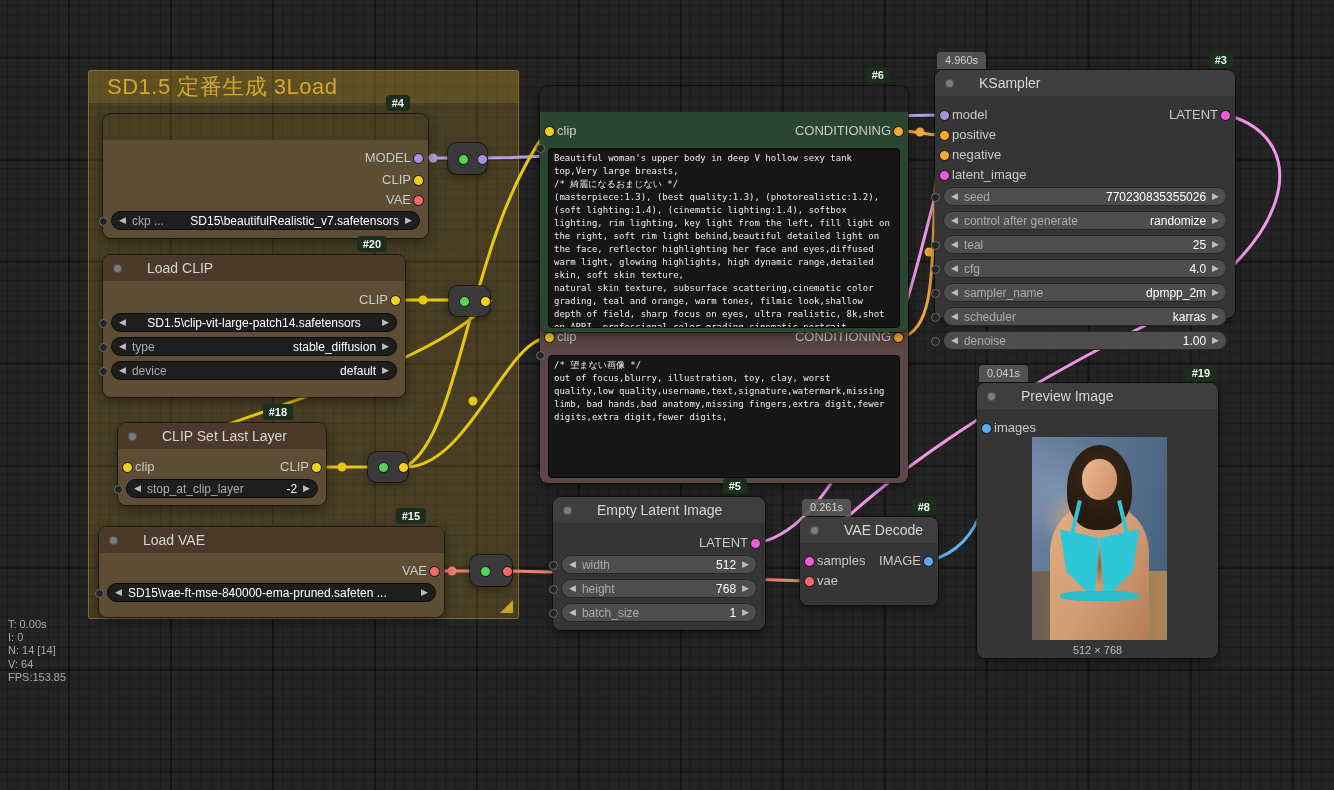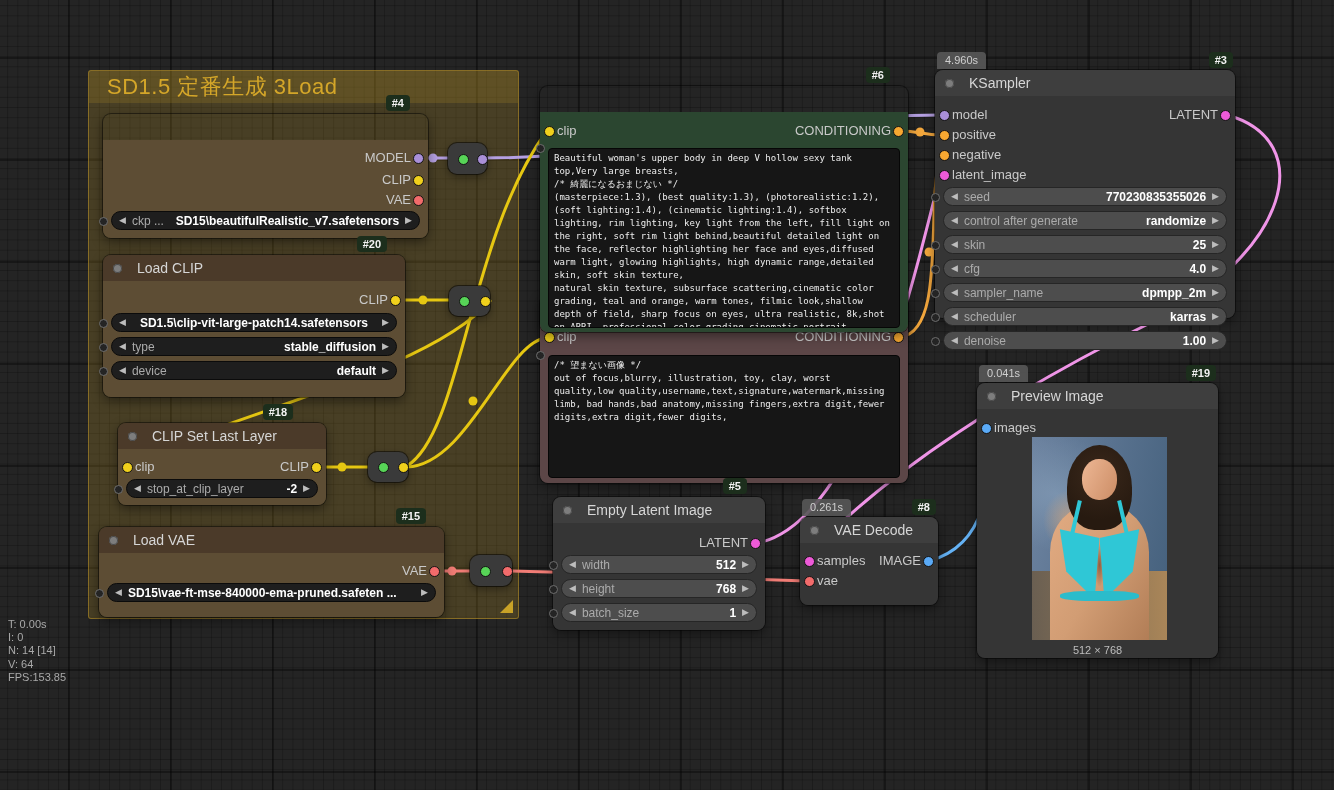--- a/index.html
+++ b/index.html
@@ -23,40 +23,40 @@
   .group-resize{position:absolute;right:5px;bottom:5px;width:0;height:0;
     border-left:13px solid transparent;border-bottom:13px solid #c9a227;}
   
   .wires{position:absolute;left:0;top:0;z-index:2;}
   .wires path{fill:none;stroke-width:3;stroke-linecap:round;}
   
   .node{position:absolute;z-index:3;border-radius:8px;
     box-shadow:0 0 0 1px rgba(0,0,0,.45), 0 4px 12px rgba(0,0,0,.45);
     font-size:12px;color:#c9c9c9;}
   .titlebar{position:absolute;left:0;top:0;right:0;height:26px;border-radius:8px 8px 0 0;
-    display:flex;align-items:center;gap:15px;padding:0 10px;}
+    display:flex;align-items:center;gap:25px;padding:0 10px;}
   .tdot{width:9px;height:9px;border-radius:50%;background:#7d7d7d;box-shadow:inset 0 0 0 1px #4a4a4a;flex:none;}
   .ntitle{font-size:14px;color:#d6d6d6;white-space:nowrap;}
   .body{position:absolute;left:0;top:26px;right:0;bottom:0;border-radius:0 0 8px 8px;}
   .n-brown .titlebar{background:#4b3a29}.n-brown .body{background:#5d4d34}
   .n-green .titlebar{background:#22391f}.n-green .body{background:#2b4630}
   .n-maroon .titlebar{background:#523a3b}.n-maroon .body{background:#5c4647}
   .n-gray  .titlebar{background:#3e3e3e}.n-gray  .body{background:#353535}
   .port{position:absolute;width:9px;height:9px;border-radius:50%;border:1px solid #141414;z-index:4;}
   .c-model{background:#a98fd8}.c-clip{background:#f0d01c}.c-vae{background:#f26b6b}
   .c-latent{background:#ee5ad8}.c-cond{background:#f7a831}.c-image{background:#5aaaf7}.c-green{background:#57d457}
   .ilabel{position:absolute;left:17px;font-size:13px;color:#c9c9c9;line-height:18px;white-space:nowrap;}
   .olabel{position:absolute;right:17px;font-size:13px;color:#c9c9c9;line-height:18px;white-space:nowrap;text-align:right;}
   .widget{position:absolute;left:8px;right:8px;height:19px;border-radius:10px;
     display:flex;align-items:center;gap:6px;padding:0 7px;box-sizing:border-box;}
   .w-dark{background:#1e1e1e;border:1px solid #0b0b0b;}
   .w-lite{background:#4d4d4d;border:1px solid #262626;}
   .warr{font-size:9px;color:#bdbdbd;flex:none;line-height:19px;}
   .wlabel{font-size:12px;color:#ababab;white-space:nowrap;overflow:hidden;}
-  .wvalue{margin-left:auto;font-size:12px;font-weight:700;color:#fff;white-space:nowrap;}
+  .wvalue{margin-left:auto;font-size:12px;font-weight:400;color:#fff;white-space:nowrap;}
   .wdot{position:absolute;left:-4px;width:7px;height:7px;border-radius:50%;border:1px solid #6e6e6e;background:#242424;}
   .prompt{position:absolute;left:8px;right:8px;background:#161616;border:1px solid #060606;border-radius:4px;
     padding:3px 5px;color:#ededed;font:9px/13px "DejaVu Sans Mono",monospace;
     white-space:pre-wrap;word-break:break-word;overflow:hidden;}
   .badge{position:absolute;z-index:5;background:#1c2e1c;color:#f2f2f2;font-size:11px;font-weight:700;
     padding:1px 6px;border-radius:4px;line-height:14px;}
   .timer{position:absolute;z-index:5;background:rgba(88,88,88,.9);color:#cfcfcf;font-size:11px;
     padding:1px 8px;border-radius:4px 4px 0 0;line-height:15px;}
   .reroute{position:absolute;z-index:3;background:#3a3a3a;border-radius:9px;
     box-shadow:0 0 0 1px rgba(0,0,0,.5), 0 3px 8px rgba(0,0,0,.4);}
@@ -326,21 +326,21 @@
     </div>
     <div class="wdot" style="top:123px"></div>
     <div class="widget w-lite" style="top:141px">
       <span class="warr">◀</span>
       <span class="wlabel">control after generate</span>
       <span class="wvalue">randomize</span>
       <span class="warr">▶</span>
     </div>
     <div class="widget w-lite" style="top:165px">
       <span class="warr">◀</span>
-      <span class="wlabel">skin</span>
+      <span class="wlabel">teal</span>
       <span class="wvalue">25</span>
       <span class="warr">▶</span>
     </div>
     <div class="wdot" style="top:171px"></div>
     <div class="widget w-lite" style="top:189px">
       <span class="warr">◀</span>
       <span class="wlabel">cfg</span>
       <span class="wvalue">4.0</span>
       <span class="warr">▶</span>
     </div>

